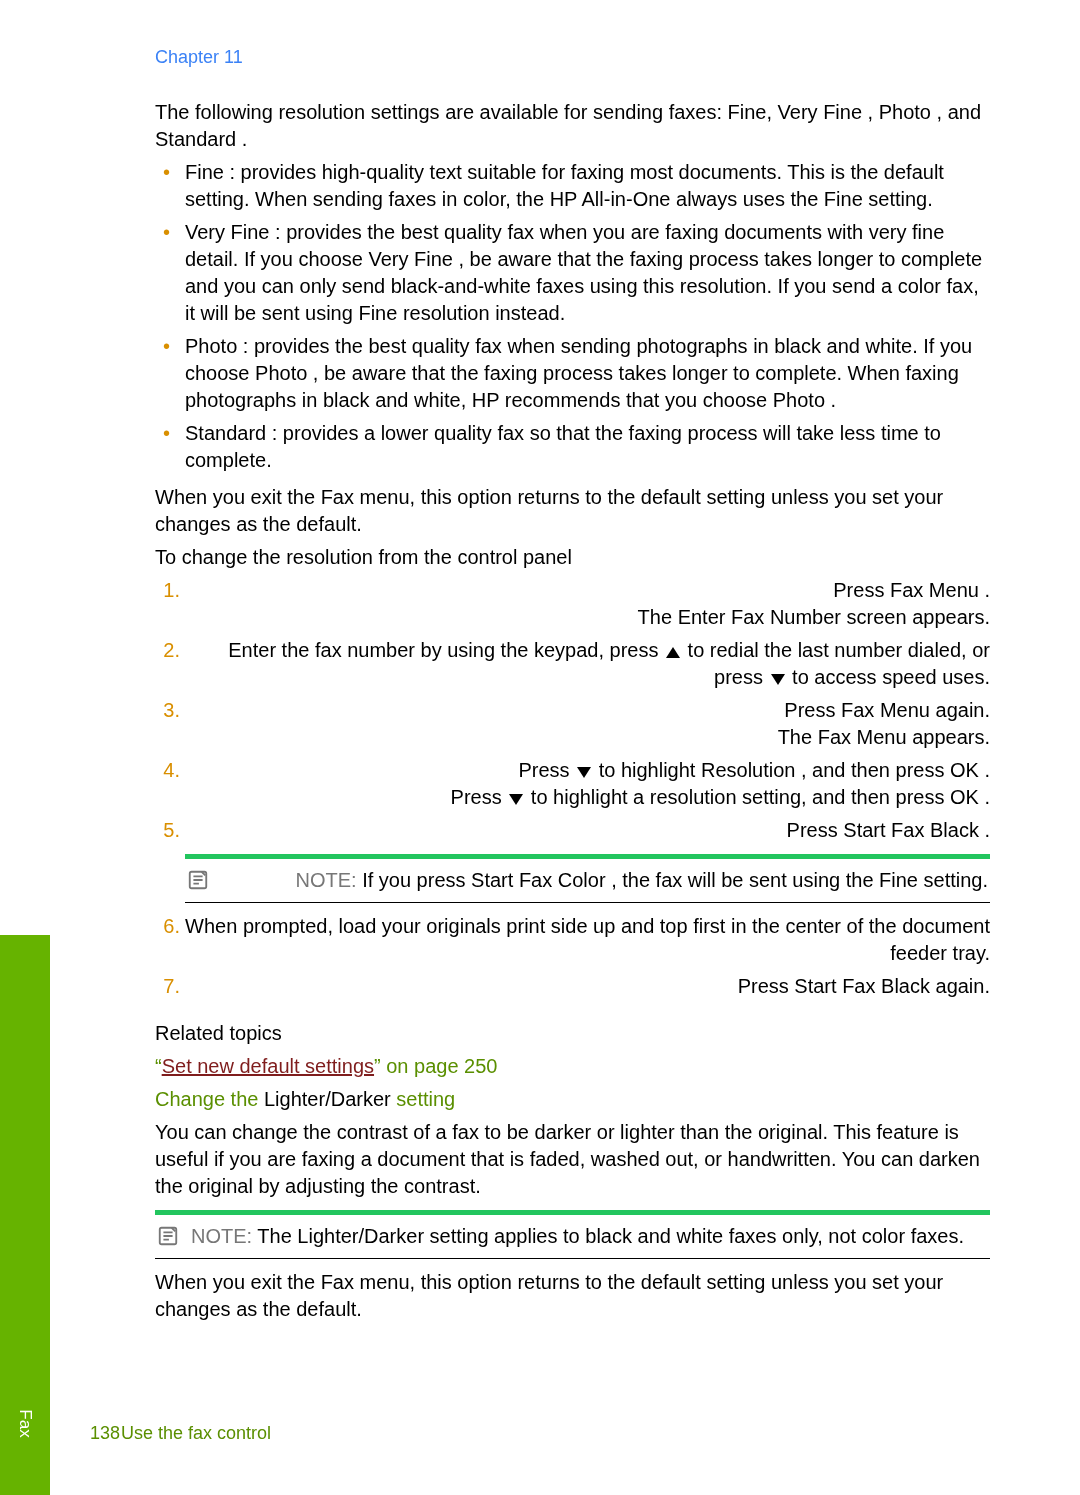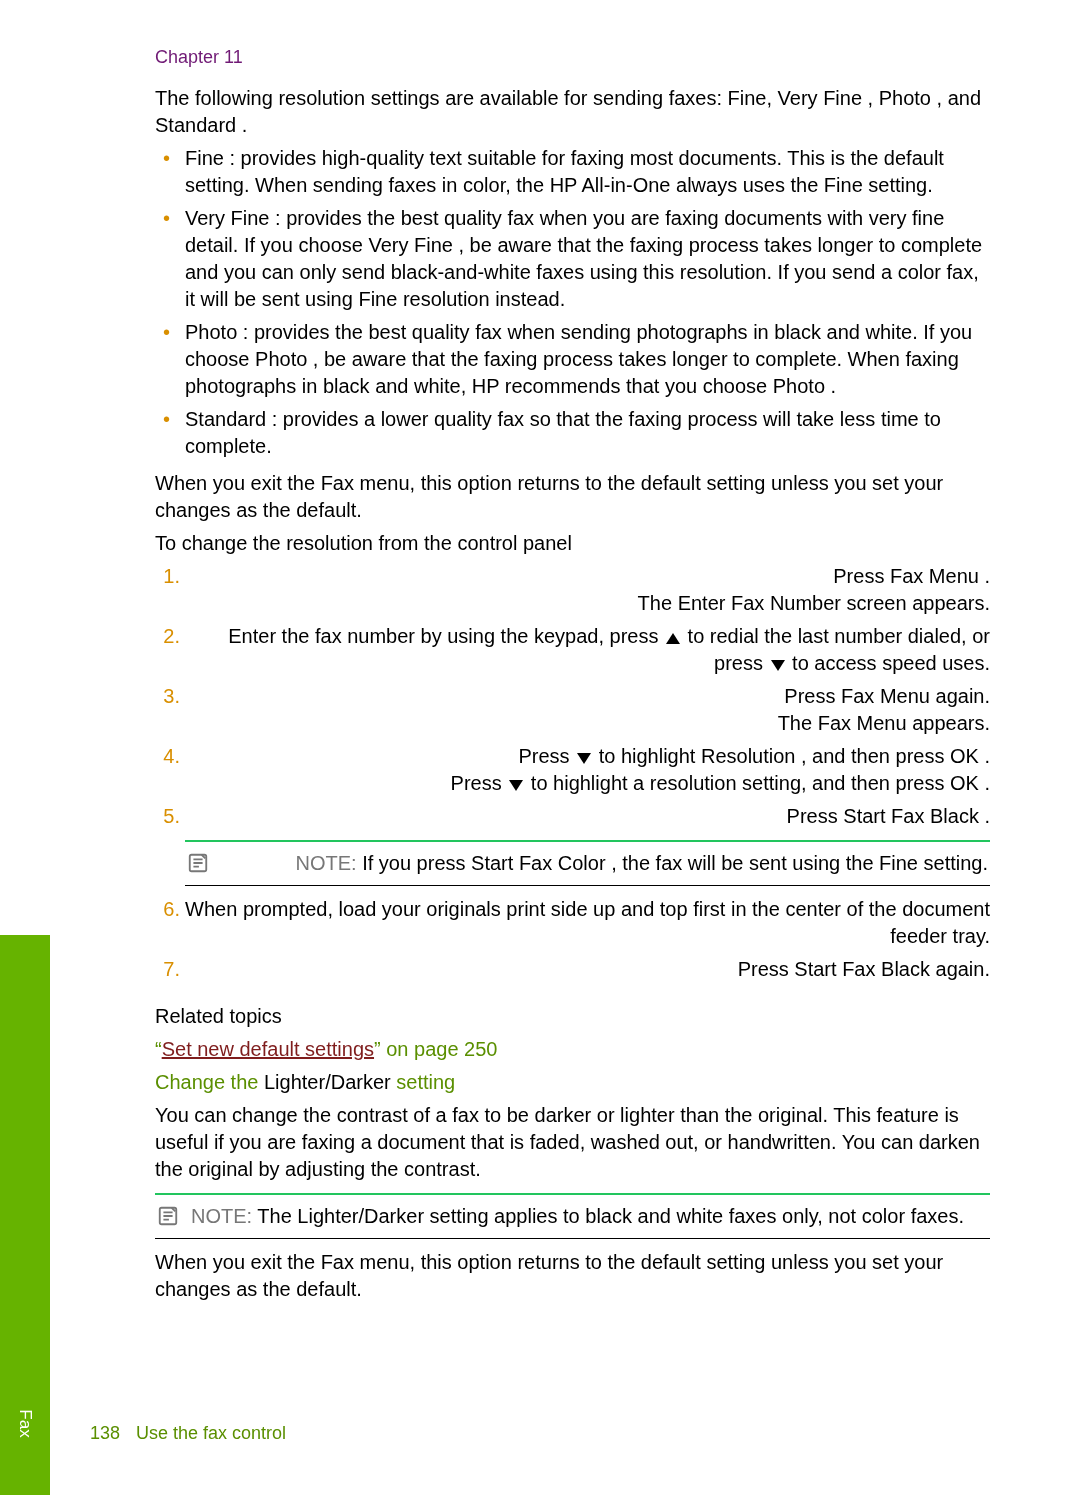--- a/index.html
+++ b/index.html
@@ -16,23 +16,23 @@
     position: relative;
   }
   .page {
     position: relative;
     width: 1080px;
     height: 1495px;
     padding: 45px 90px 60px 155px;
     box-sizing: border-box;
   }
   .chapter {
-    color: #701a75;
+    color: #3b82f6;
     font-size: 18px;
-    margin-bottom: 16px;
+    margin-bottom: 30px;
   }
   .body-text p { margin: 0 0 6px 0; }
   ul.bullets {
     list-style: none;
     margin: 6px 0 10px 0;
     padding: 0 0 0 30px;
   }
   ul.bullets > li {
     position: relative;
     margin: 0 0 6px 0;
@@ -61,21 +61,21 @@
   }
   ol.steps > li::before {
     content: counter(step) ".";
     position: absolute;
     left: -30px;
     color: #d98f00;
     width: 25px;
     text-align: right;
   }
   .note-box {
-    border-top: 2px solid #22c55e;
+    border-top: 5px solid #22c55e;
     border-bottom: 1px solid #000;
     margin: 10px 0 10px 30px;
     padding: 8px 2px 8px 36px;
     position: relative;
   }
   .note-box.inline-step {
     margin-left: 0;
   }
   .note-icon {
     position: absolute;
@@ -101,21 +101,21 @@
   }
   .tri-up { border-bottom: 11px solid #000; }
   .tri-down { border-top: 11px solid #000; }
   .footer {
     position: absolute;
     left: 90px;
     bottom: 50px;
     font-size: 18px;
     color: #5a8f00;
   }
-  .footer .pn { margin-right: 16px; }
+  .footer .pn { margin-right: 1px; }
   .side-tab {
     position: absolute;
     left: 0;
     bottom: 0;
     width: 50px;
     height: 560px;
     background: #66b300;
   }
   .side-tab span {
     position: absolute;

